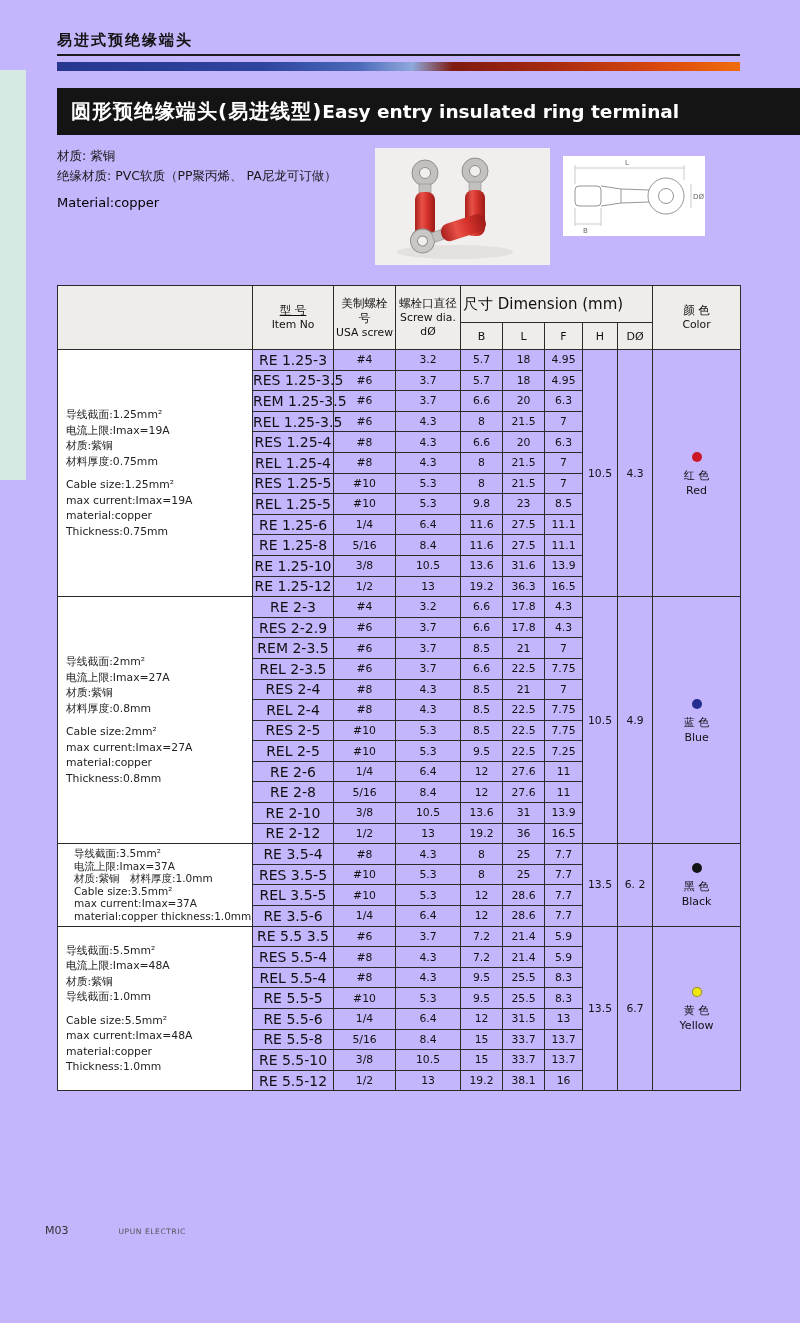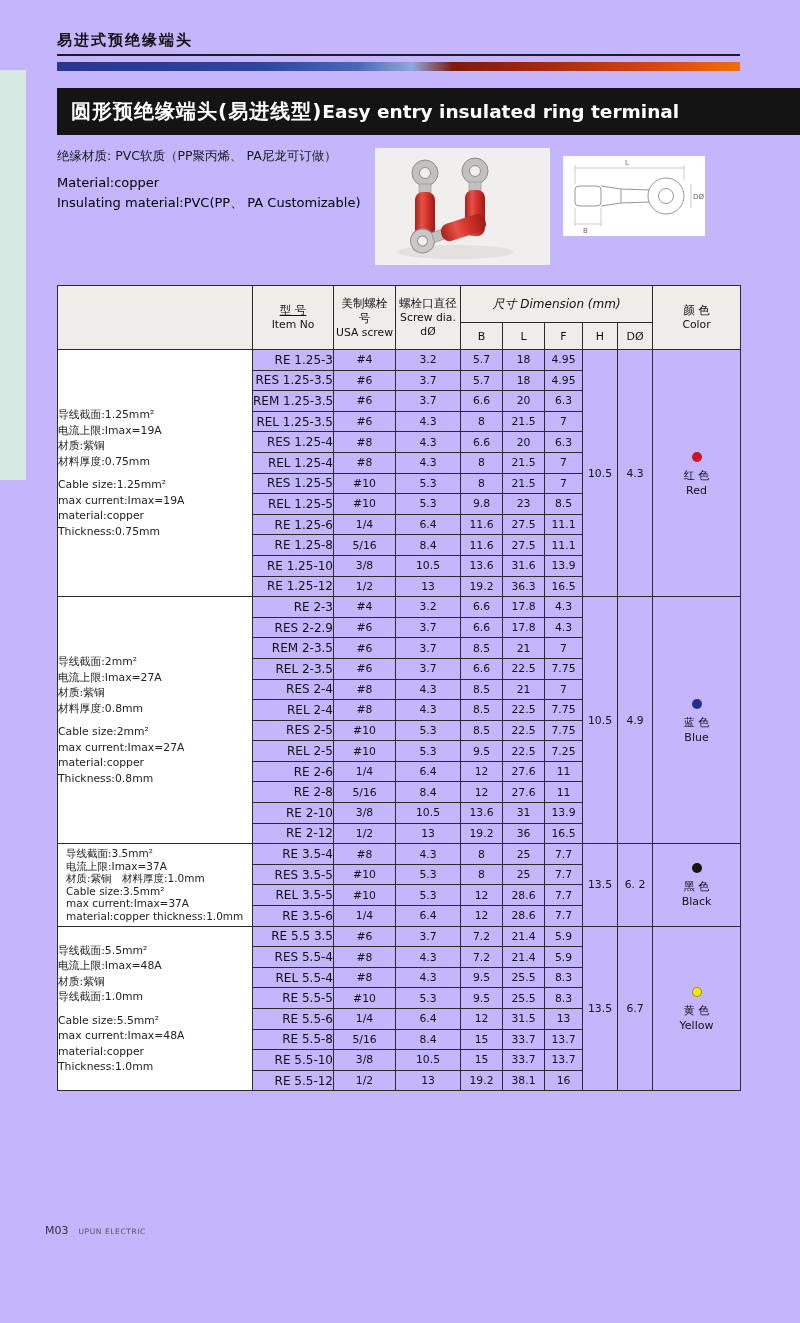--- a/index.html
+++ b/index.html
@@ -26,58 +26,58 @@
   .drawing{position:absolute;left:563px;top:156px;width:142px;height:80px;background:#fff;}
 
   .spec-table{position:absolute;left:57px;top:285px;width:683px;border-collapse:collapse;table-layout:fixed;}
   .spec-table th,.spec-table td{border:1px solid #2b2b2b;padding:0;vertical-align:middle;}
   .spec-table thead th{background:#efede9;font-weight:400;color:#111;padding:2px;}
   .spec-table thead tr.hr1{height:37px;margin-top:20px;}
   .spec-table thead tr.hr2{height:27px;}
   .hdr-cn{font-size:11.5px;line-height:15px;text-align:center;}
   .hdr-en{font-size:10.8px;line-height:14px;text-align:center;}
   .u{text-decoration:underline;}
-  .dim-head{font-size:12px;text-align:center;font-style:italic;}
+  .dim-head{font-size:15px;text-align:left;}
   .dim-col{font-size:11px;text-align:center;}
 
   .spec-table tbody tr{height:20.6px;}
-  .cell-item{font-size:12px;text-align:right;padding-left:6px;white-space:nowrap;}
+  .cell-item{font-size:14px;text-align:center;padding-left:6px;white-space:nowrap;}
   .cell-num{font-size:10.8px;text-align:center;}
   .desc-cell{background:#fff;text-align:left;padding:4px 6px 4px 10px;}
-  .desc-cell div{font-size:10.8px;line-height:15.5px;color:#222;white-space:nowrap;}
+  .desc-cell div{font-size:10.8px;line-height:15.5px;color:#222;white-space:nowrap;margin-left:8px;}
   .desc-cell .desc-gap{height:8px;}
   .desc-cell.compact div{font-size:10.5px;line-height:12.5px;}
   .desc-cell.compact{padding:2px 4px 2px 8px;}
   .color-cell{text-align:center;}
   .color-cell div{font-size:11px;line-height:15px;}
   .color-dot{display:inline-block;width:10px;height:10px;border-radius:50%;margin-bottom:2px;}
 
   .footer{position:absolute;left:45px;top:1224px;display:flex;align-items:baseline;gap:10px;}
   .footer-code{font-size:11px;color:#333;}
-  .footer-company{font-size:7.5px;letter-spacing:0.6px;color:#555;}
+  .footer-company{font-size:7.5px;letter-spacing:0.6px;color:#555;margin-left:40px;}
 </style>
 </head>
 <body>
 
 <div class="page">
 
   <div class="header-title">易进式预绝缘端头</div>
   <div class="header-rule"></div>
   <div class="grad-bar"></div>
   <div class="side-strip"></div>
 
   <div class="banner">
     <span class="banner-cn">圆形预绝缘端头(易进线型)</span>
     <span class="banner-en">Easy entry insulated ring terminal</span>
   </div>
 
   <div class="materials">
+    <div class="mat-cn">材质: 紫铜</div>
     <div class="mat-cn">绝缘材质: PVC软质（PP聚丙烯、 PA尼龙可订做）</div>
     <div class="mat-en first">Material:copper</div>
-    <div class="mat-en">Insulating material:PVC(PP、 PA Customizable)</div>
   </div>
 
   <div class="photo">
     <svg width="175" height="117" viewBox="0 0 175 117">
       <defs>
         <linearGradient id="redg" x1="0" y1="0" x2="1" y2="0">
           <stop offset="0" stop-color="#a8201c"></stop>
           <stop offset="0.35" stop-color="#e85148"></stop>
           <stop offset="0.6" stop-color="#d6332c"></stop>
           <stop offset="1" stop-color="#9c1b18"></stop>

